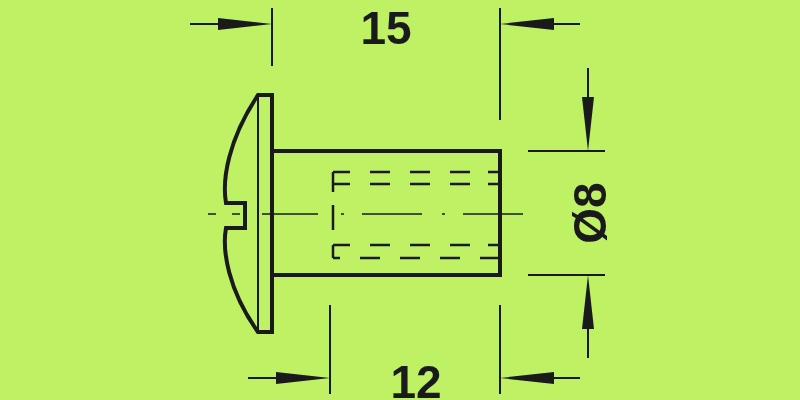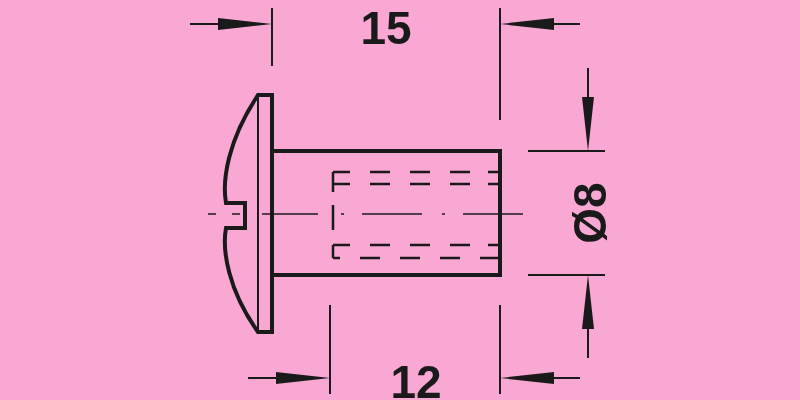--- a/index.html
+++ b/index.html
@@ -1,16 +1,16 @@
 <!DOCTYPE html>
 <html><head>
   <meta charset="utf-8">
   <style>
     html, body { margin: 0; padding: 0; background: #ffffff; }
-    .canvas { position: relative; width: 800px; height: 400px; overflow: hidden; background: #f9a8d4; }
+    .canvas { position: relative; width: 800px; height: 400px; overflow: hidden; background: #bef264; }
     svg { position: absolute; left: 0; top: 0; }
     .dim-label { font-family: "Liberation Sans", sans-serif; font-weight: bold; fill: #1a1a1a; }
   </style>
 </head>
 <body>
 
 <div class="canvas">
   <svg width="800" height="400" viewBox="0 0 800 400">
     <g stroke="#1a1a1a" fill="none" stroke-linecap="butt">
 

